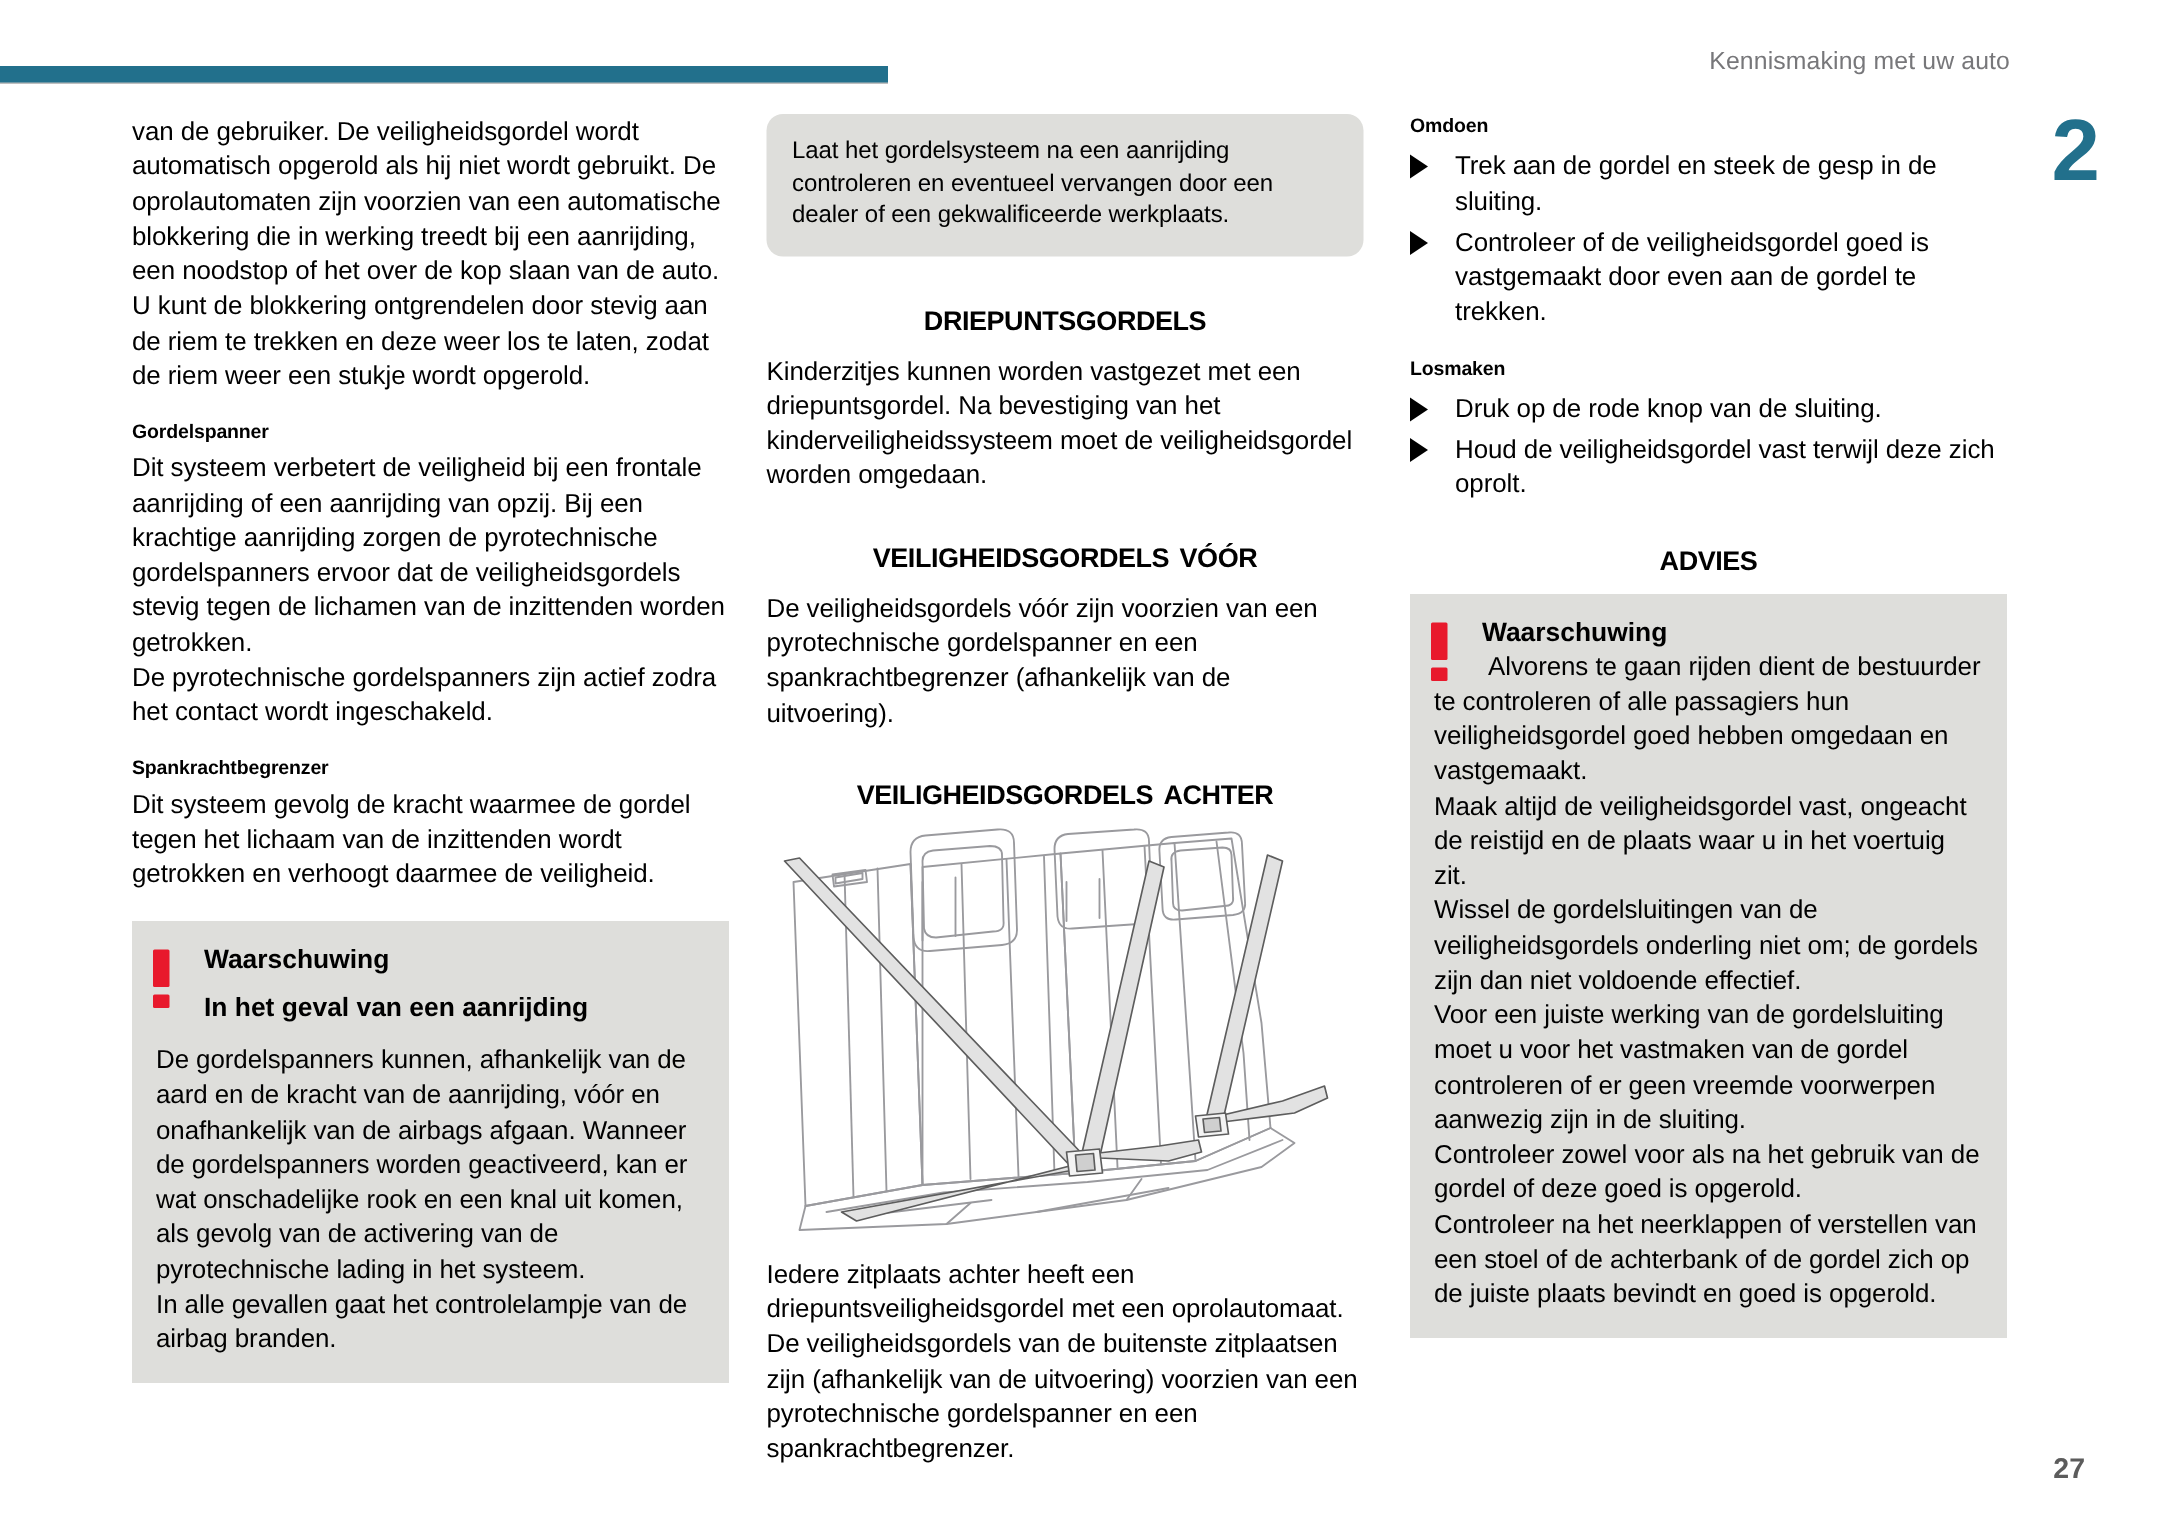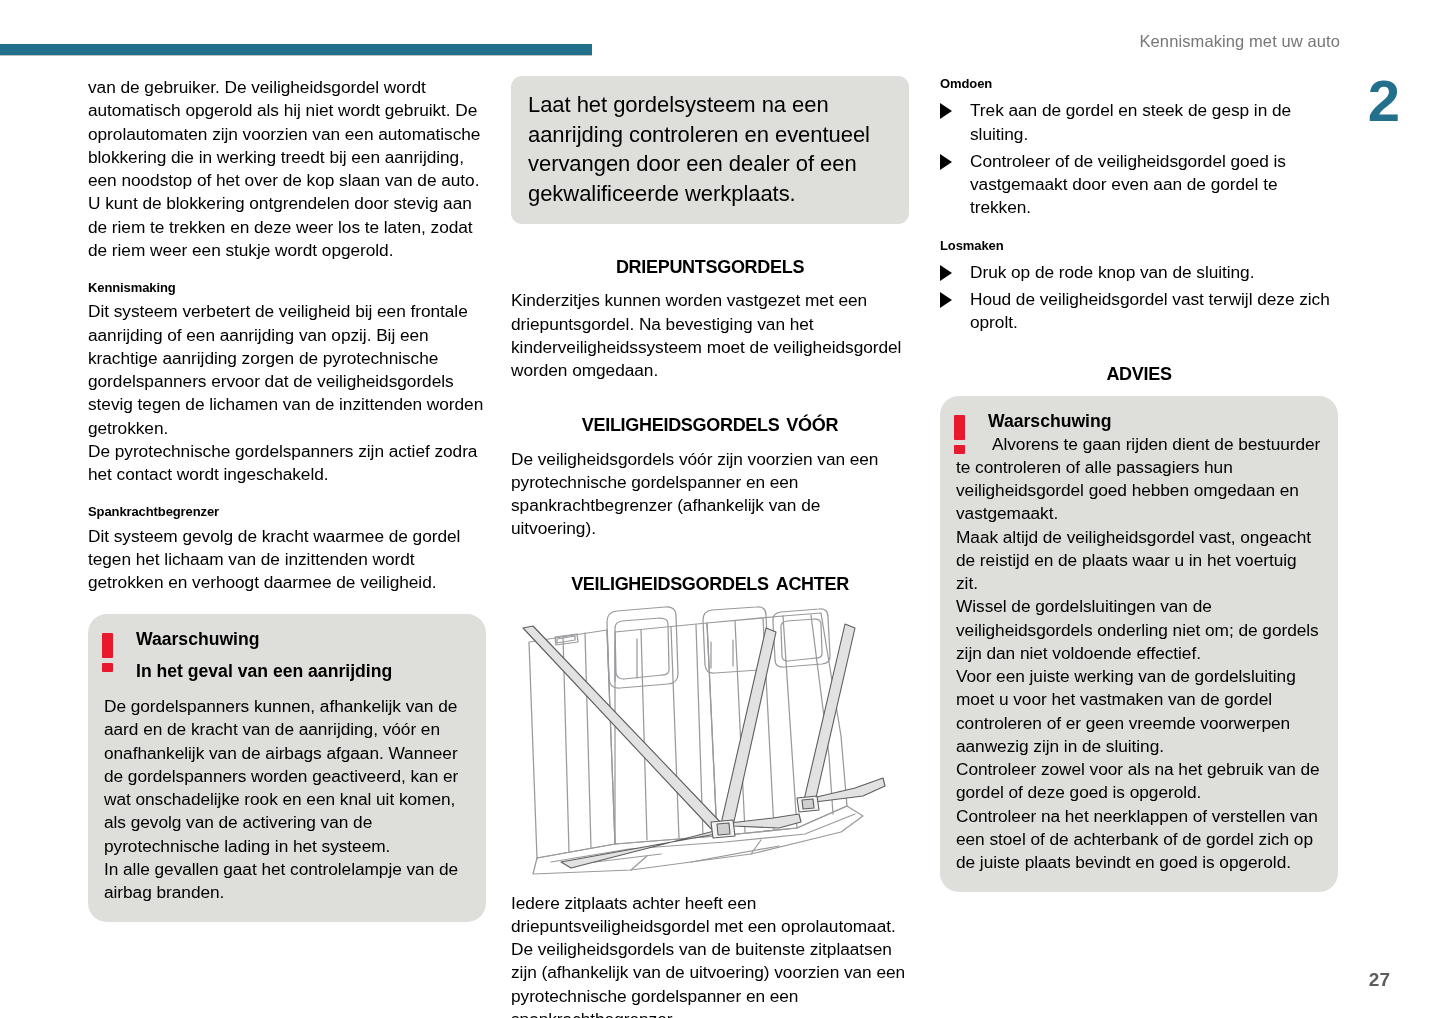--- a/index.html
+++ b/index.html
@@ -94,26 +94,26 @@
   h2.section.tight { margin-top: 22px; }
 
   
   .notebox {
     background: #dededb;
     border-radius: 11px;
     padding: 14px 17px 16px 17px;
     box-sizing: border-box;
   }
   .notebox p, .notebox .para {
-    font-size: 22px;
+    font-size: 16px;
     line-height: 1.345;
   }
   .warnbox {
     background: #dededb;
-    border-radius: 19px;
+    border-radius: 0;
     padding: 15px 16px 18px 16px;
     box-sizing: border-box;
     position: relative;
   }
   .warn-icon {
     position: absolute;
     left: 14px;
     top: 19px;
     width: 11px;
   }
@@ -188,21 +188,21 @@
 
 <div class="header-bar"></div>
 <div class="header-title">Kennismaking met uw auto</div>
 <div class="chapter-number">2</div>
 <div class="page-number">27</div>
 
 <div class="col col-1">
 
   <p class="para">van de gebruiker. De veiligheidsgordel wordt automatisch opgerold als hij niet wordt gebruikt. De oprolautomaten zijn voorzien van een automatische blokkering die in werking treedt bij een aanrijding, een noodstop of het over de kop slaan van de auto. U kunt de blokkering ontgrendelen door stevig aan de riem te trekken en deze weer los te laten, zodat de riem weer een stukje wordt opgerold.</p>
 
-  <h3 class="sub">Kennismaking</h3>
+  <h3 class="sub">Gordelspanner</h3>
   <p class="para">Dit systeem verbetert de veiligheid bij een frontale aanrijding of een aanrijding van opzij. Bij een krachtige aanrijding zorgen de pyrotechnische gordelspanners ervoor dat de veiligheidsgordels stevig tegen de lichamen van de inzittenden worden getrokken.</p>
   <p class="para">De pyrotechnische gordelspanners zijn actief zodra het contact wordt ingeschakeld.</p>
 
   <h3 class="sub">Spankrachtbegrenzer</h3>
   <p class="para">Dit systeem gevolg de kracht waarmee de gordel tegen het lichaam van de inzittenden wordt getrokken en verhoogt daarmee de veiligheid.</p>
 
   <div class="warnbox" style="margin-top:20px;">
     <div class="warn-icon">
       <div class="bar"></div>
       <div class="dot"></div>

